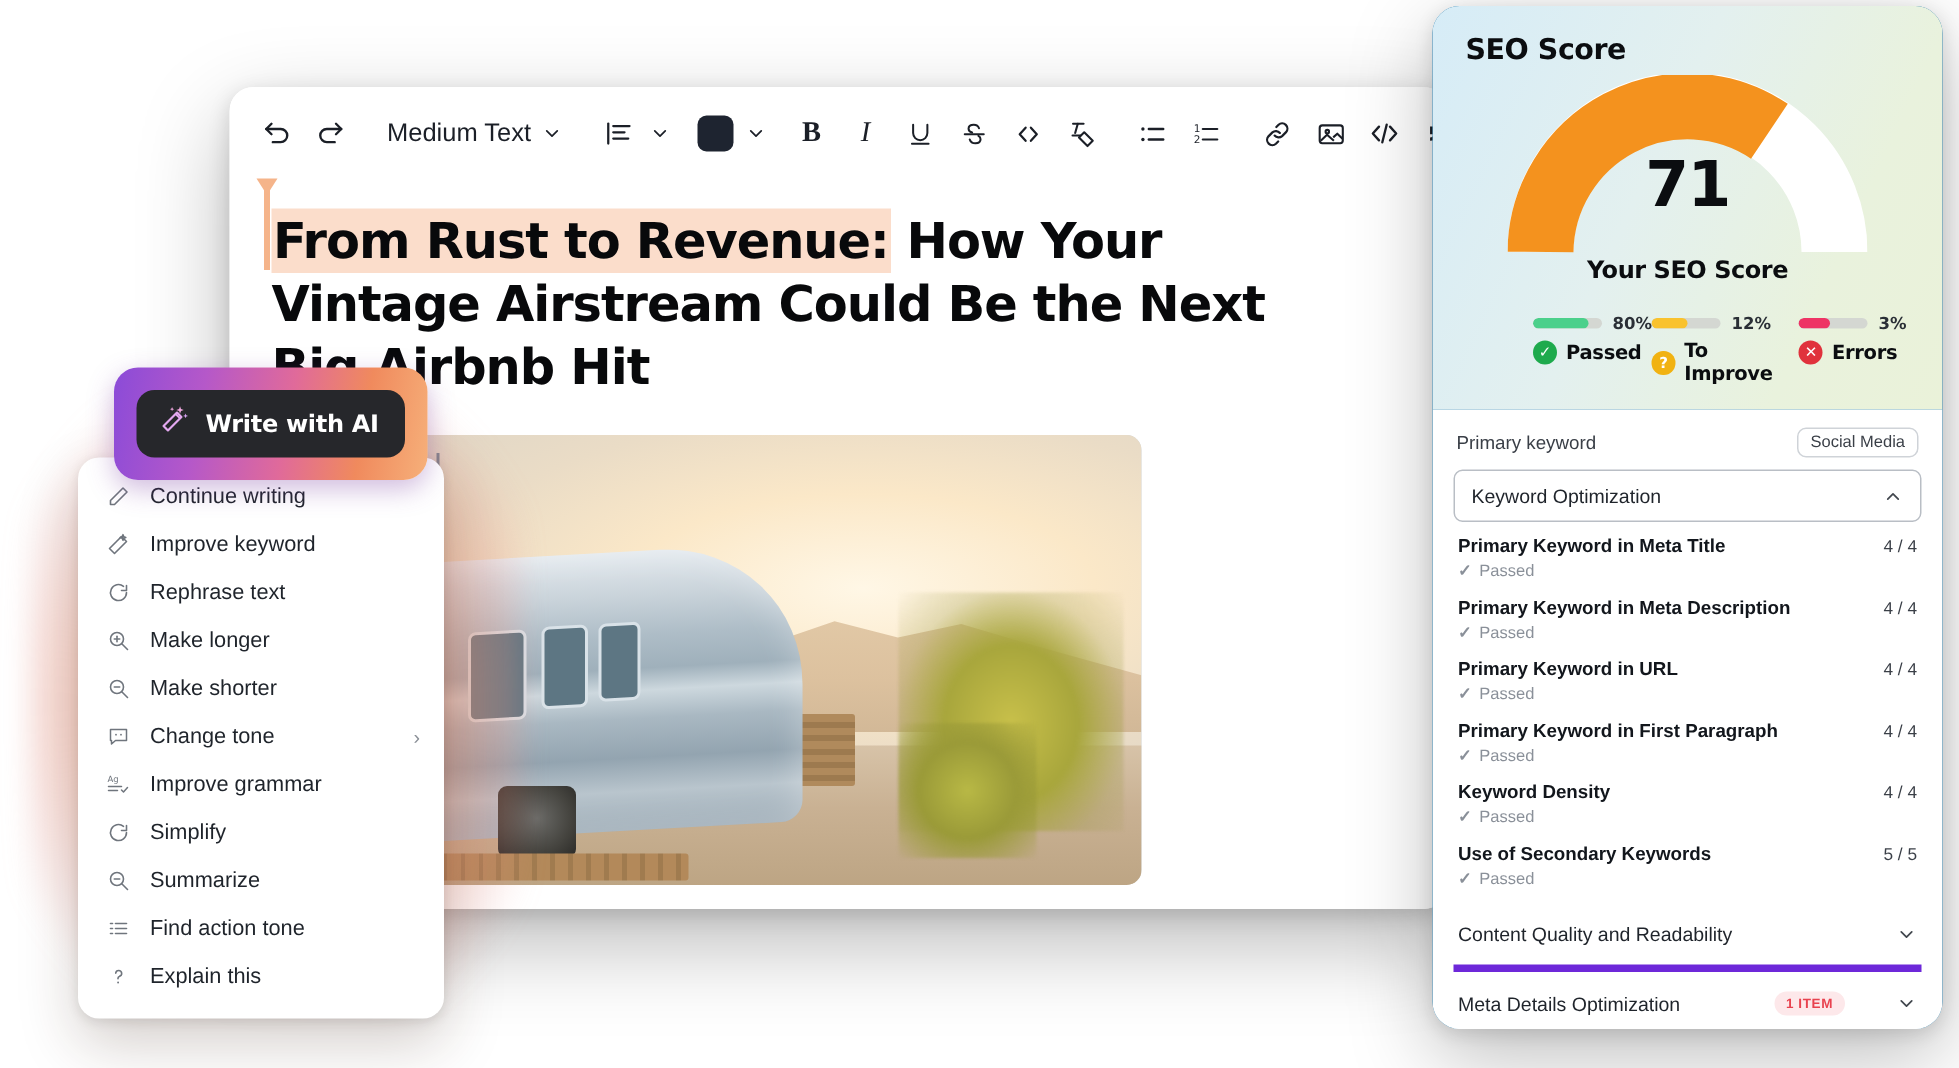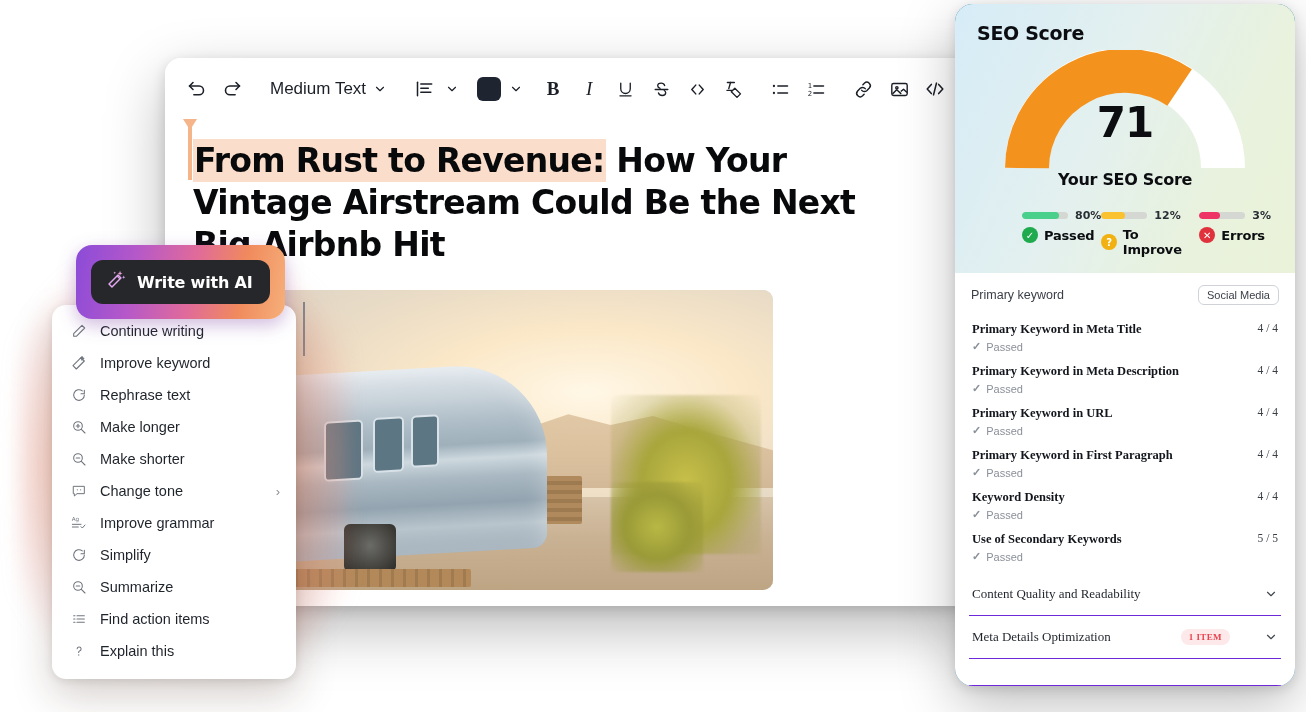--- a/index.html
+++ b/index.html
@@ -7,21 +7,21 @@
     width: 1306px; height: 712px;
     background: #ffffff;
     font-family: "Liberation Sans", sans-serif;
     overflow: hidden;
   }
   #stage { position: relative; width: 1306px; height: 712px; }
 
   
   .editor-window {
     position: absolute;
-    left: 165px; top: 58px;
+    left: 153px; top: 58px;
     width: 812px; height: 548px;
     background: #ffffff;
     border-radius: 16px;
     box-shadow: 0 22px 60px rgba(0,0,0,.28), 0 4px 14px rgba(0,0,0,.14);
     overflow: hidden;
   }
   .toolbar {
     height: 62px;
     display: flex; align-items: center;
     padding: 0 0 0 14px;
@@ -193,25 +193,25 @@
   .kw-label { font-size: 12.5px; color:#3a3f47; }
   .kw-tag {
     font-size: 11px; color:#3a3f47; border:1px solid #cfd3d8;
     border-radius: 6px; padding: 3px 8px; background:#fff;
   }
   .acc-head {
     display:flex; align-items:center; justify-content:space-between;
     border:1px solid #b9bec5; border-radius:6px;
     padding: 9px 11px; font-size: 13px; color:#1f242b; background:#fff;
   }
-  .acc-head.plain { border:none; border-bottom:1px solid #6d28d9; border-radius:0; padding: 13px 3px; font-family: Liberation Serif, serif; }
+  .acc-head.plain { border:none; border-bottom:5px solid #6d28d9; border-radius:0; padding: 13px 3px; }
   .acc-head.plain:first-of-type { border-top:1px solid #e4e7ea; }
   .check-list { padding: 2px 3px 6px 3px; }
   .chk { padding: 7px 0 4px 0; }
-  .chk-top { display:flex; align-items:flex-start; justify-content:space-between;font-family:Liberation Serif, serif; }
+  .chk-top { display:flex; align-items:flex-end; justify-content:space-between; }
   .chk-name { font-size: 12.5px; font-weight:700; color:#12161c; }
   .chk-score { font-size: 11.5px; color:#3a3f47; white-space:nowrap; padding-left:8px; }
   .chk-sub { display:flex; align-items:center; gap:5px; margin-top:3px; }
   .chk-sub span { font-size: 11px; color:#8a9099; }
   .tick { color:#2fa84f; font-size:12px; font-weight:700; }
   .badge {
     font-size: 9px; font-weight:700; letter-spacing:.4px;
     color:#e8424f; background:#fde8ea; border-radius:10px; padding:3px 8px;
     margin-right: 8px;
   }
@@ -465,20 +465,26 @@
       </div>
     </div>
 
     <div class="seo-body">
 
       <div class="kw-row">
         <div class="kw-label">Primary keyword</div>
         <div class="kw-tag">Social Media</div>
       </div>
 
+      <div class="acc-head">
+        <span>Keyword Optimization</span>
+        <svg width="14" height="14" viewBox="0 0 24 24" fill="none" stroke="#42474e" stroke-width="2" stroke-linecap="round" stroke-linejoin="round">
+            <polyline points="6 15 12 9 18 15"></polyline>
+          </svg>
+      </div>
 
       <div class="check-list">
         <div class="chk">
           <div class="chk-top">
             <div class="chk-name">Primary Keyword in Meta Title</div>
             <div class="chk-score">4 / 4</div>
           </div>
           <div class="chk-sub">
               <span class="tick">✓</span>
               <span>Passed</span>
@@ -656,21 +662,21 @@
       <span class="ico">
           <svg width="16" height="16" viewBox="0 0 24 24" fill="none" stroke="#6f757d" stroke-width="1.6" stroke-linecap="round">
             <path d="M4 7h2"></path>
             <path d="M9 7h11"></path>
             <path d="M4 12h2"></path>
             <path d="M9 12h11"></path>
             <path d="M4 17h2"></path>
             <path d="M9 17h11"></path>
           </svg>
         </span>
-      <span>Find action items</span>
+      <span>Find action tone</span>
     </div>
     <div class="mi">
       <span class="ico">
           <svg width="16" height="16" viewBox="0 0 24 24" fill="none" stroke="#6f757d" stroke-width="1.6" stroke-linecap="round" stroke-linejoin="round">
             <path d="M9.2 8.6a3 3 0 1 1 3.6 3.3c-.9.3-1.3 1-1.3 1.9v.4"></path>
             <circle cx="11.6" cy="18" r=".95" fill="#6f757d" stroke="none"></circle>
           </svg>
         </span>
       <span>Explain this</span>
     </div>

